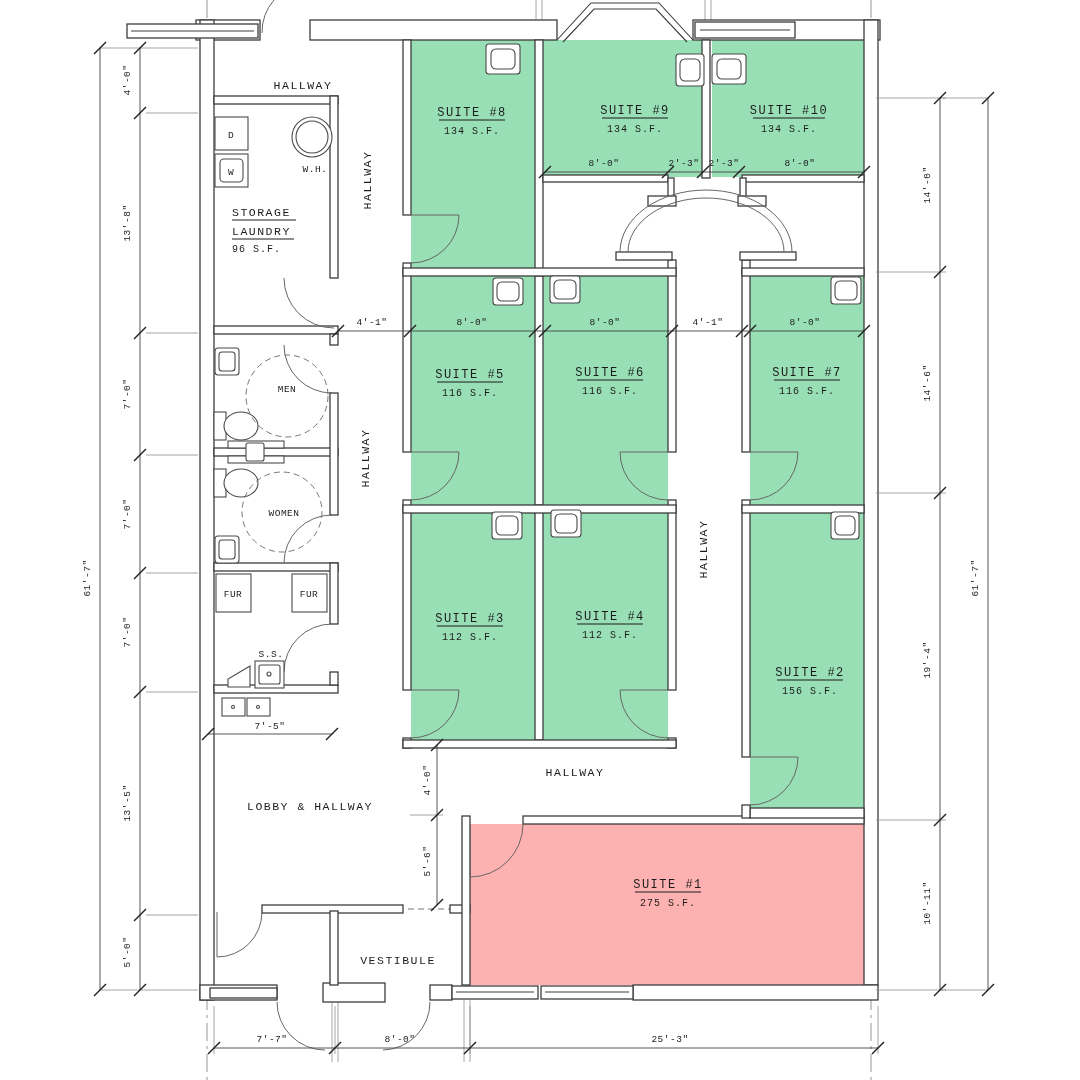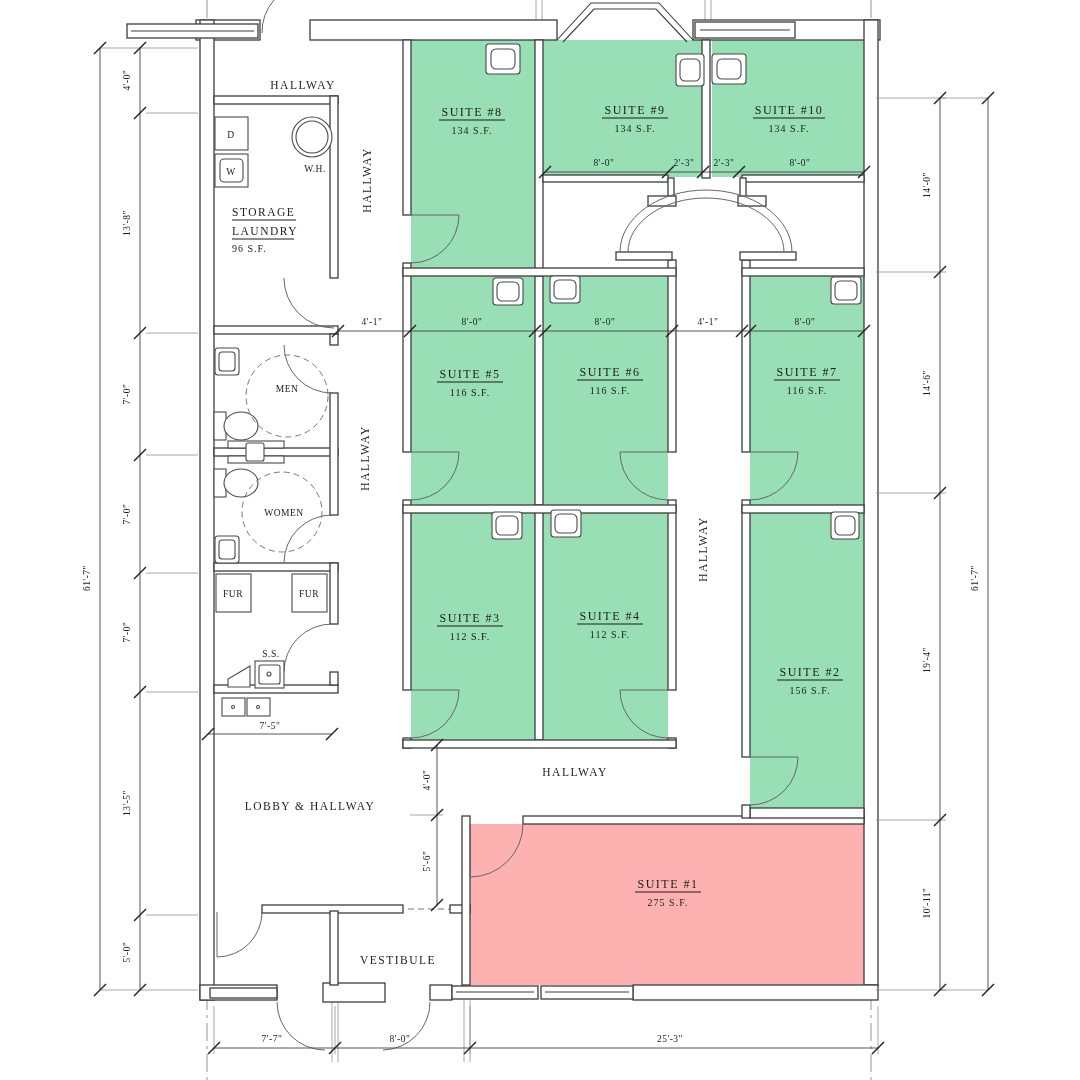--- a/index.html
+++ b/index.html
@@ -1,17 +1,17 @@
 <!DOCTYPE html>
 <html style="--available-fill: #98dfb6; --unavailable-fill: #feb1b1; --line: #3d3d3d;"><head>
 <meta charset="utf-8">
 <style>
   html,body{margin:0;padding:0;background:#ffffff;}
   .canvas{width:1080px;height:1080px;background:#fff;position:relative;overflow:hidden;
-          font-family:Liberation Serif, serif;}
+          font-family:Liberation Mono, monospace;}
   svg{display:block;}
   .room-a{fill:var(--available-fill,#98dfb6);}
   .room-u{fill:var(--unavailable-fill,#feb1b1);}
   .wall{fill:#ffffff;stroke:#3d3d3d;stroke-width:1.3;}
   .wline{stroke:#3d3d3d;stroke-width:1.1;fill:none;}
   .fix{fill:#ffffff;stroke:#4a4a4a;stroke-width:1.1;}
   .fixn{fill:none;stroke:#4a4a4a;stroke-width:1.1;}
   .door{fill:none;stroke:#666;stroke-width:1;}
   .dash{fill:none;stroke:#777;stroke-width:1;stroke-dasharray:6 4;}
   .cl{stroke:#8a8a8a;stroke-width:0.9;stroke-dasharray:18 5 3 5;}

